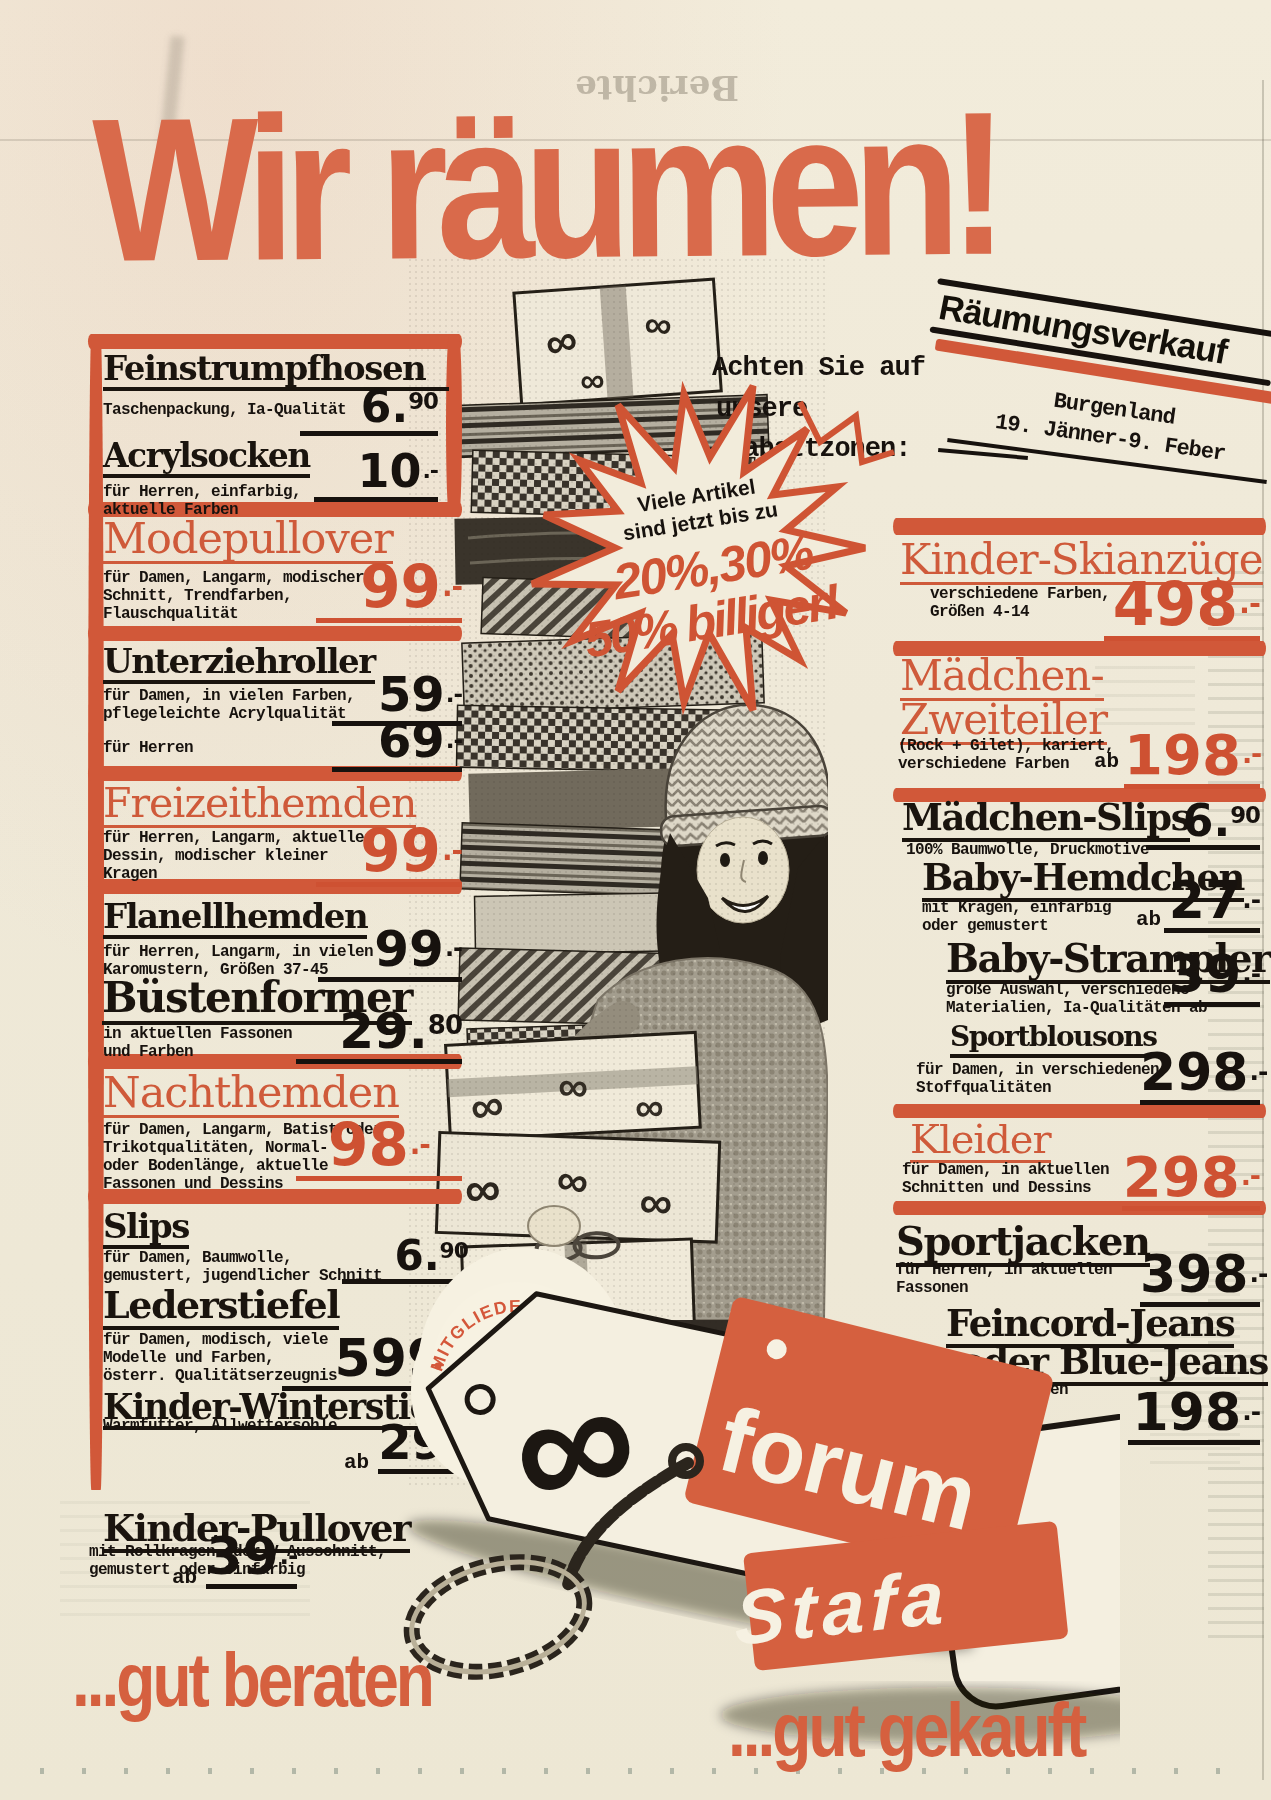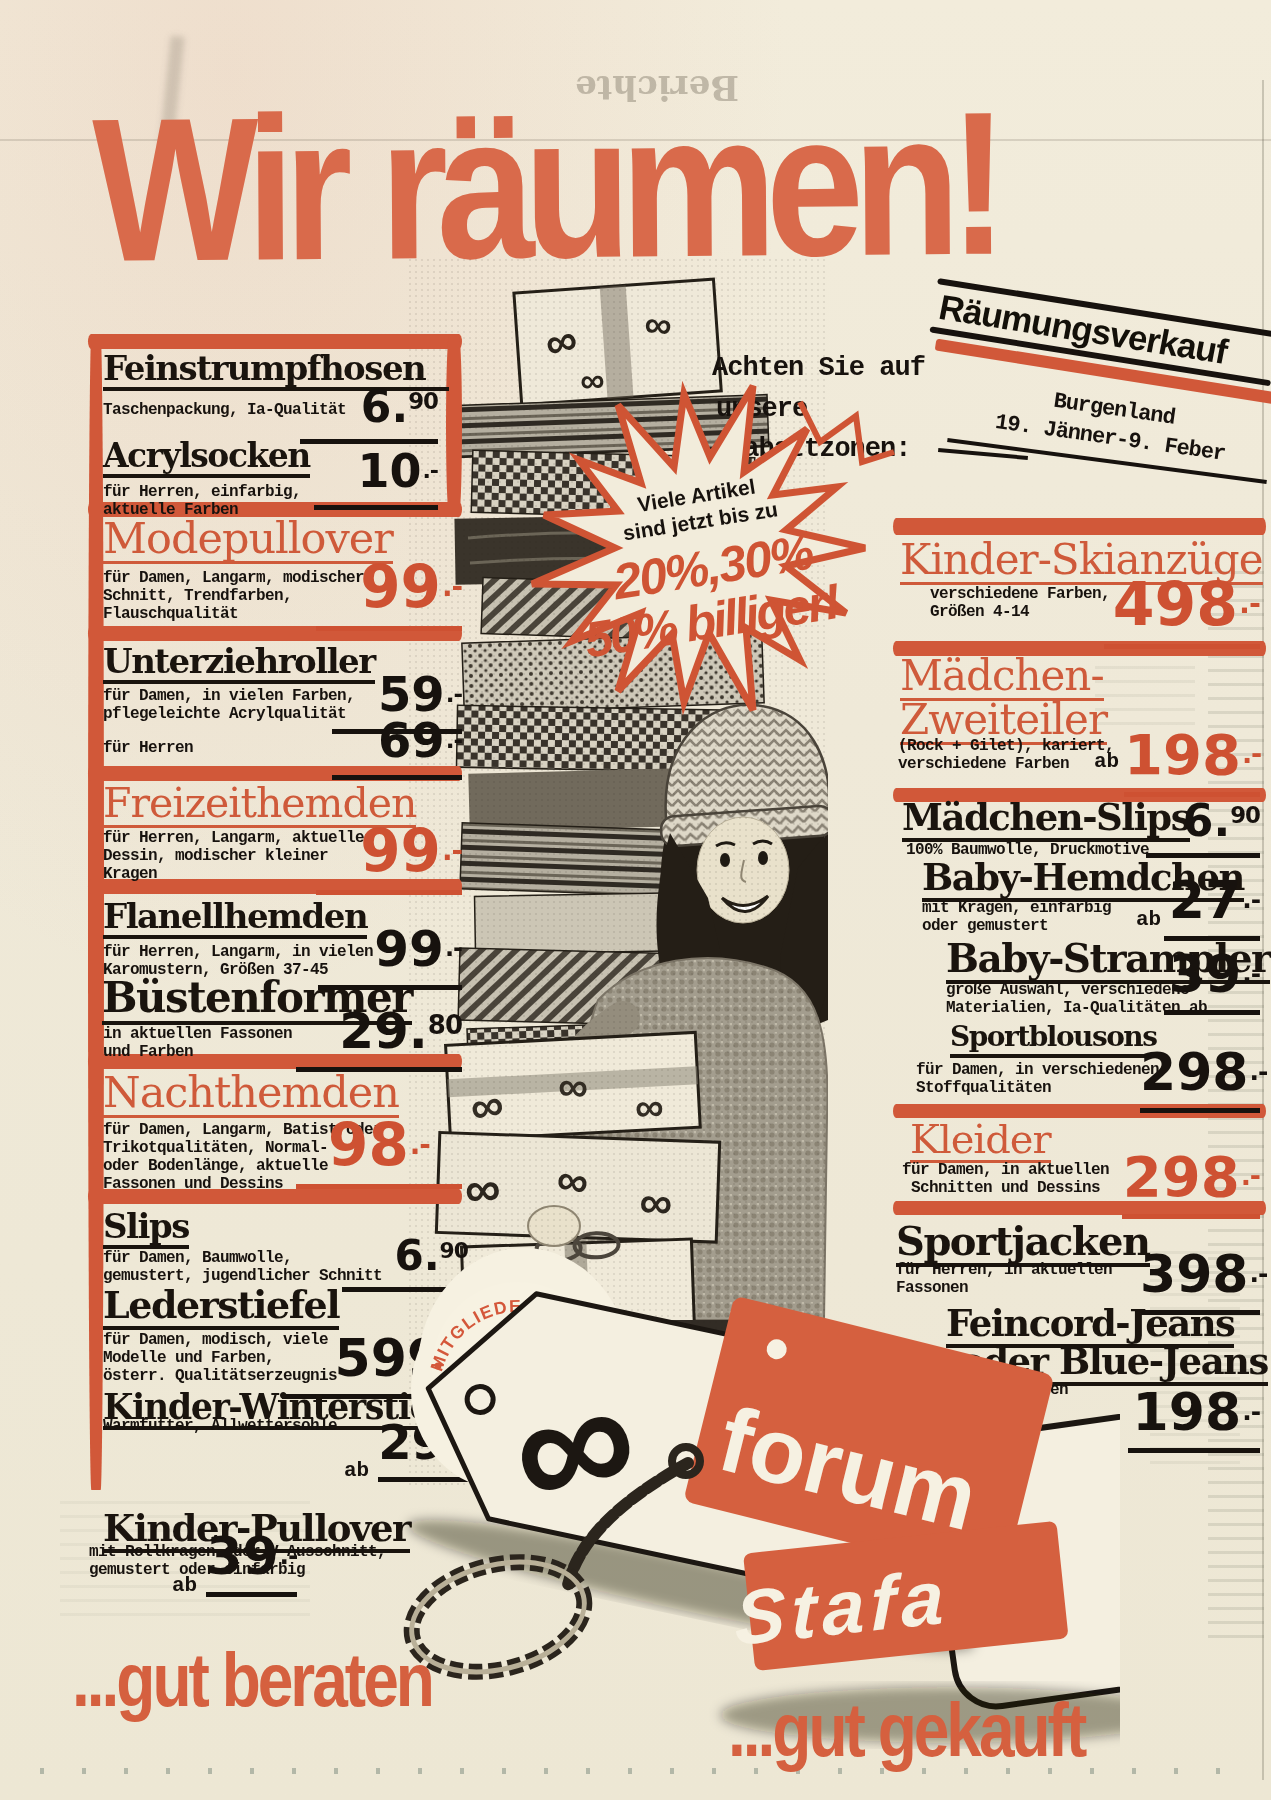--- a/index.html
+++ b/index.html
@@ -20,21 +20,21 @@
   
   .bar,.vbar{background:#d15839;border-radius:4px/60%;}
   .bar{height:15px;}
   
   .tb{font-family:"DejaVu Serif",serif;font-weight:700;color:#1a140e;letter-spacing:-1.5px;
       display:inline-block;border-bottom:4px solid #1a140e;padding-bottom:3px;line-height:.95;white-space:nowrap;}
   .trd{font-family:"DejaVu Serif",serif;font-weight:400;color:#cf5a3a;letter-spacing:-1px;
       display:inline-block;border-bottom:3px solid #cf5a3a;padding-bottom:2px;line-height:.95;white-space:nowrap;}
   .d{font:700 16px/1.12 "Liberation Mono",monospace;letter-spacing:-.6px;color:#17120e;white-space:pre-line;}
   .pr{font-family:"DejaVu Sans",sans-serif;font-weight:700;color:#17120e;line-height:.95;
-      text-align:right;border-bottom:5px solid #17120e;padding-bottom:11px;white-space:nowrap;}
+      text-align:right;border-bottom:5px solid #17120e;padding-bottom:3px;white-space:nowrap;}
   .pr.r{color:#ce5132;border-bottom-color:#ce5132;}
   .sup{font-size:.52em;vertical-align:.55em;letter-spacing:-1px;}
   .suf{font-size:.48em;vertical-align:.4em;letter-spacing:-1px;margin-left:1px;}
   .ab{font:700 21px "Liberation Mono",monospace;color:#17120e;margin-right:7px;}
   .pwrap{display:flex;align-items:flex-end;gap:2px;}
   
   .att{font:700 27px/1 "Liberation Mono",monospace;color:#17120e;letter-spacing:-1px;}
   .rvbox{left:938px;top:278px;width:345px;transform:rotate(9deg);transform-origin:left top;}
   .rvline{height:6px;background:#17120e;border-radius:3px;}
   .rvtitle{font:900 35px/1.15 "Liberation Sans",sans-serif;color:#131009;letter-spacing:-1px;
@@ -311,21 +311,21 @@
   <div class="abs d" style="left:946px;top:982px;">große Auswahl, verschiedene
 Materialien, Ia-Qualitäten ab</div>
   <div class="abs pr" style="left:1164px;top:950px;width:96px;font-size:52px;"><span>39</span><span class="suf">.-</span></div>
 
   <div class="abs tb" style="left:950px;top:1024px;font-size:28px;">Sportblousons</div>
   <div class="abs d" style="left:916px;top:1062px;">für Damen, in verschiedenen
 Stoffqualitäten</div>
   <div class="abs pr" style="left:1140px;top:1048px;width:120px;font-size:52px;"><span>298</span><span class="suf">.-</span></div>
 
   <div class="abs trd" style="left:910px;top:1120px;font-size:40px;">Kleider</div>
-  <div class="abs d" style="left:902px;top:1162px;text-align:center;">für Damen, in aktuellen
+  <div class="abs d" style="left:902px;top:1162px;">für Damen, in aktuellen
 Schnitten und Dessins</div>
   <div class="abs pr r" style="left:1122px;top:1150px;width:138px;font-size:56px;"><span>298</span><span class="suf">.-</span></div>
 
   <div class="abs tb" style="left:896px;top:1222px;font-size:40px;">Sportjacken</div>
   <div class="abs d" style="left:896px;top:1262px;">für Herren, in aktuellen
 Fassonen</div>
   <div class="abs pr" style="left:1140px;top:1250px;width:120px;font-size:52px;"><span>398</span><span class="suf">.-</span></div>
 
   <div class="abs tb" style="left:946px;top:1306px;font-size:37px;">Feincord-Jeans</div>
   <div class="abs tb" style="left:960px;top:1344px;font-size:37px;">oder Blue-Jeans</div>

